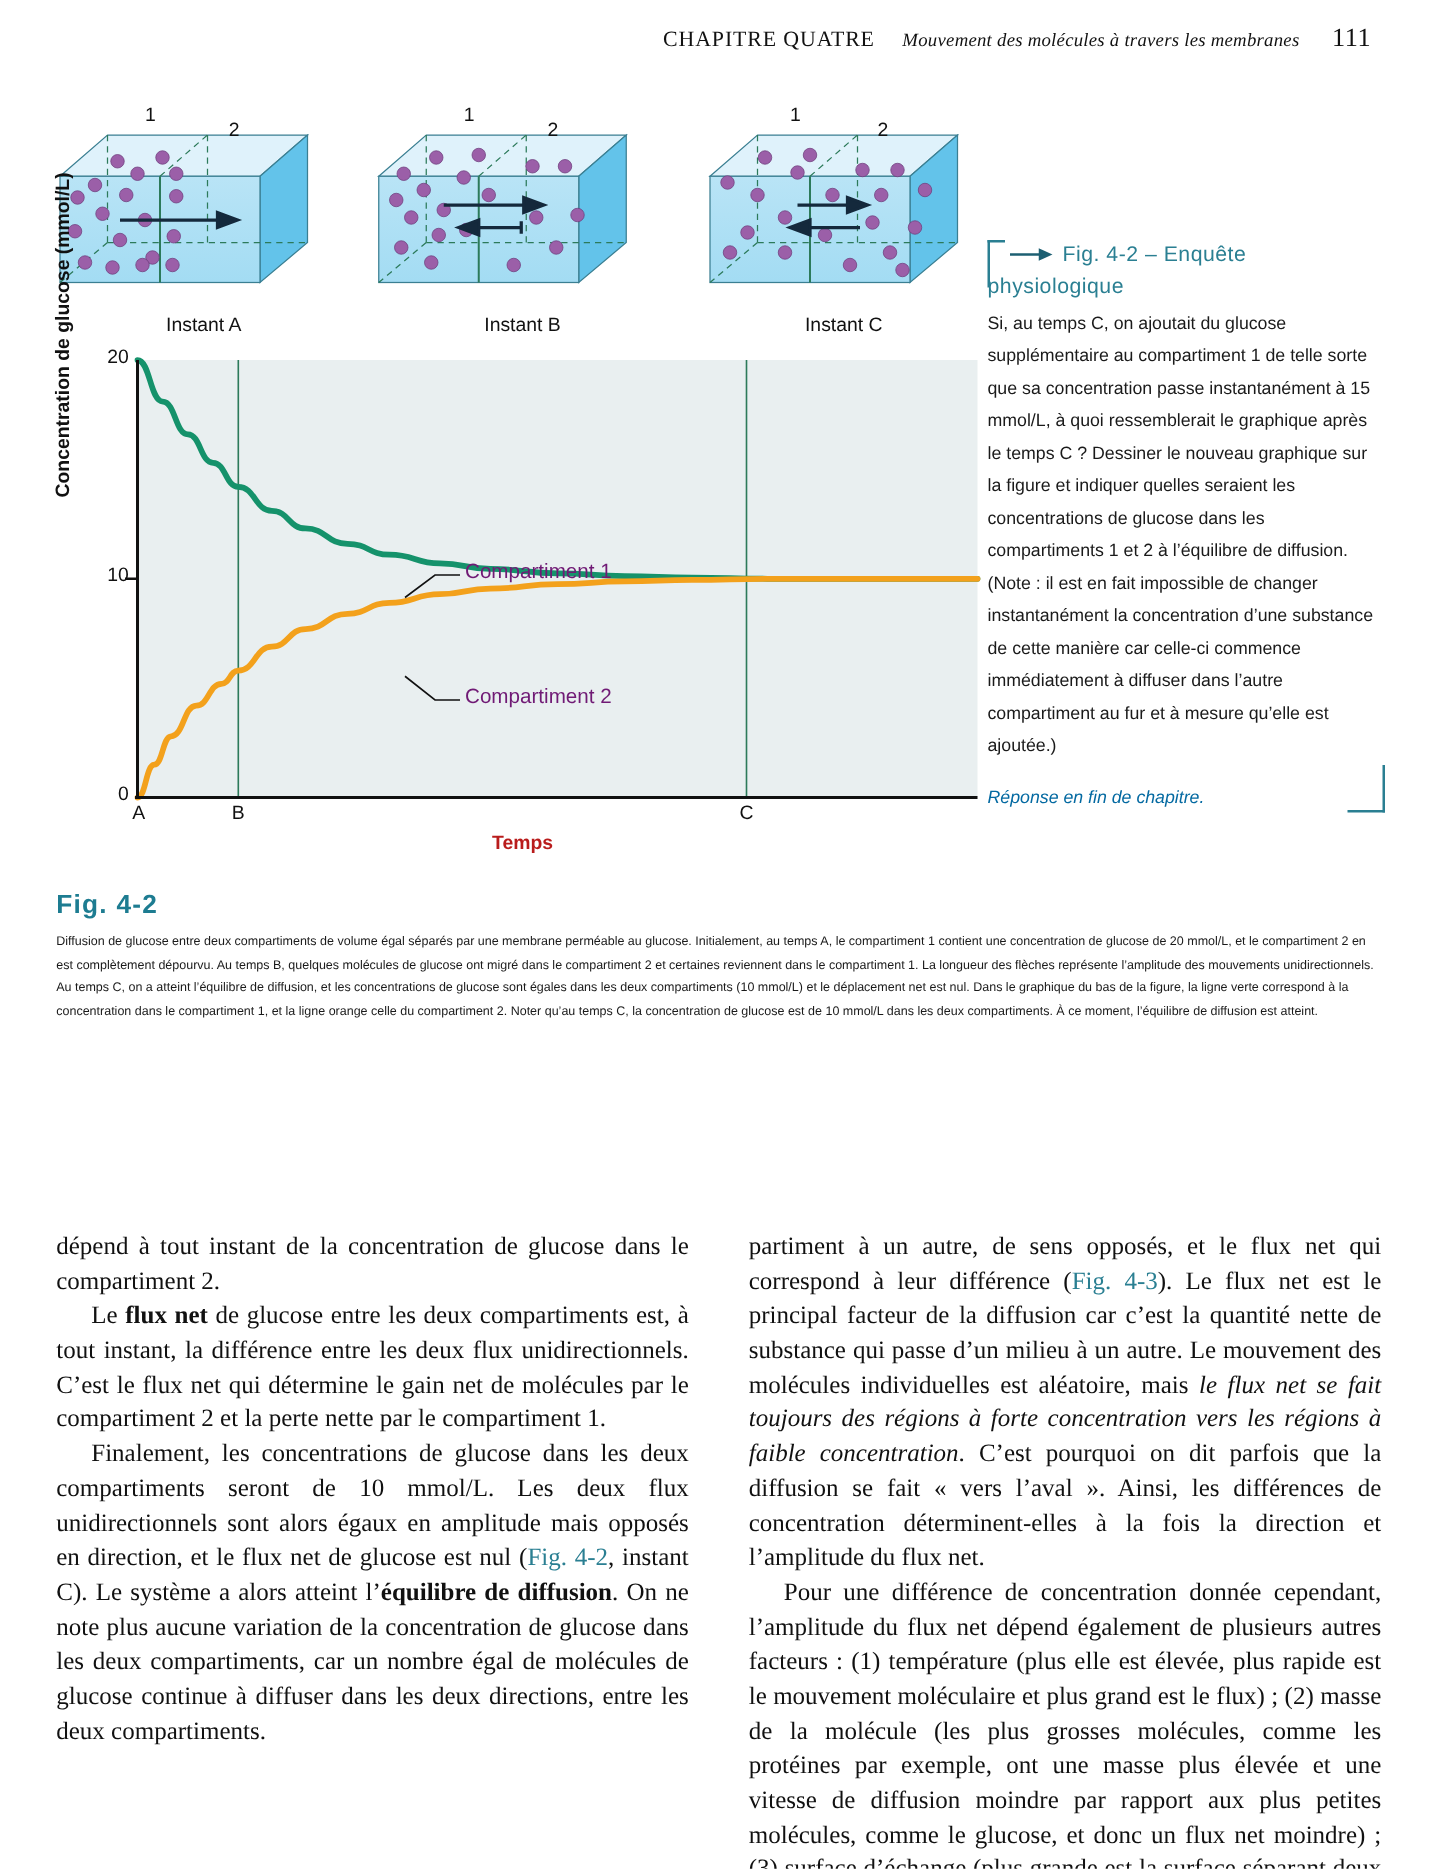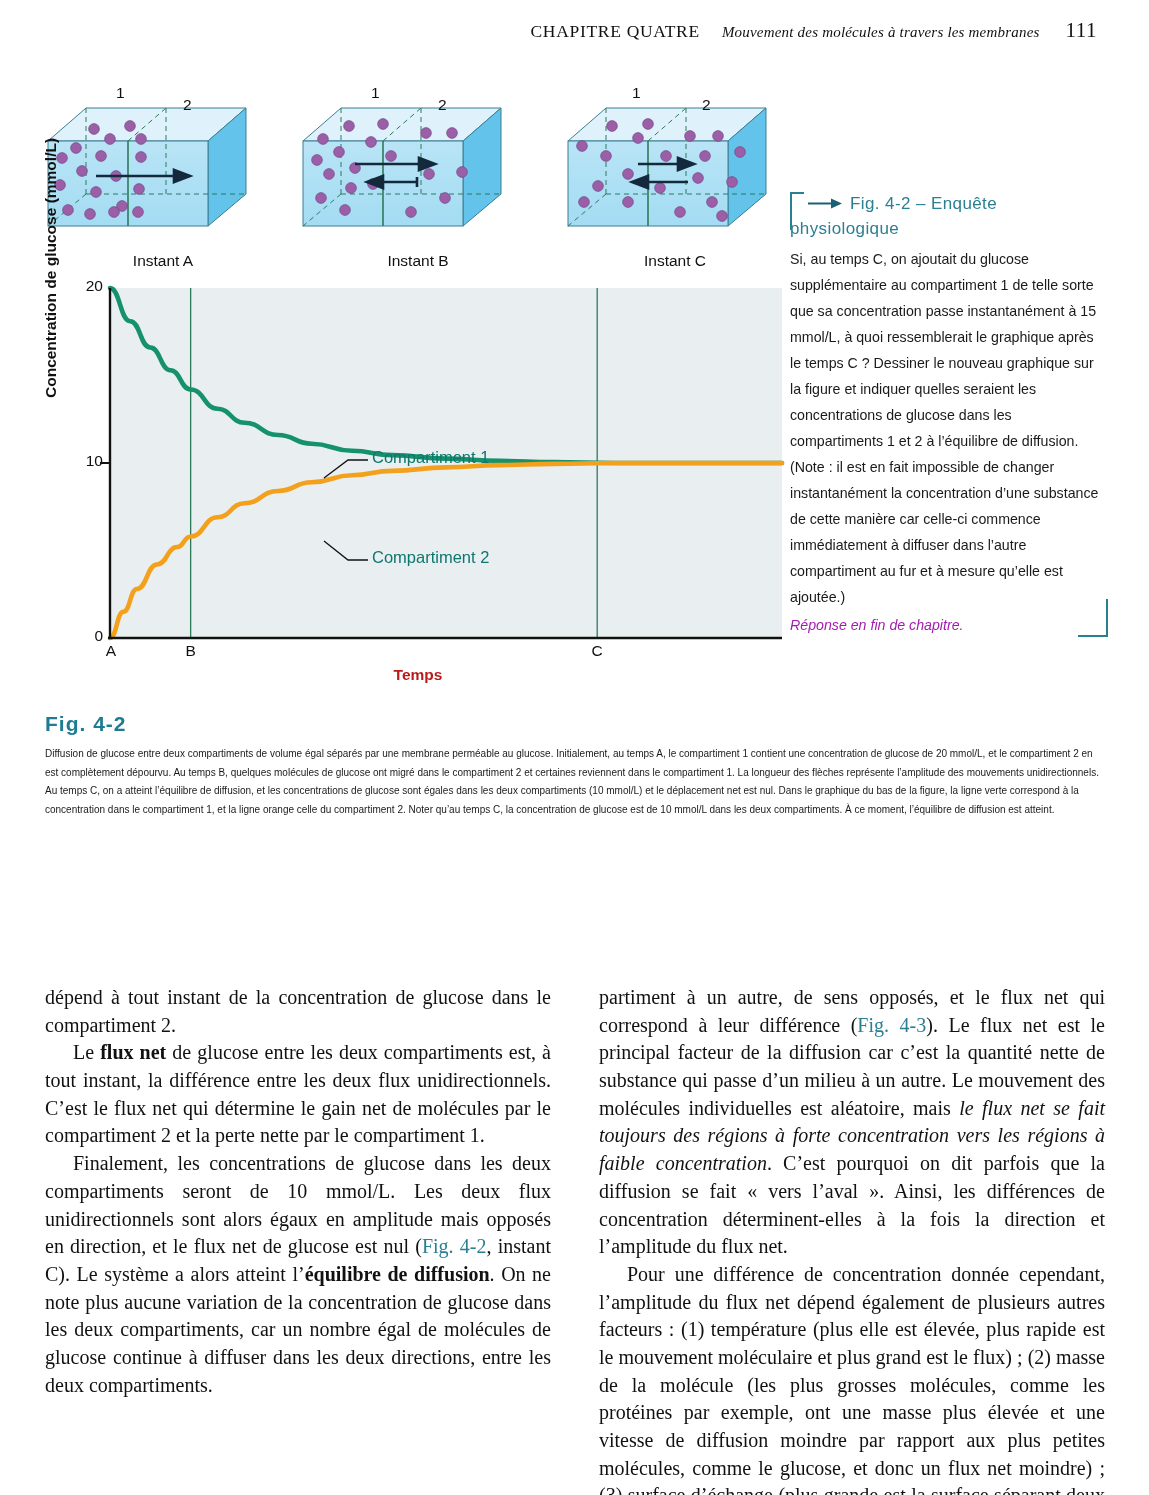--- a/index.html
+++ b/index.html
@@ -72,42 +72,42 @@
     font-weight: bold; font-size: 15.5px; color: #b91c1c;
   }
   .plot {
     position: absolute; left: 62px; top: 10px;
     width: 672px; height: 350px;
     background: #e9eff0;
   }
   .curve-label {
     position: absolute;
     font-family: "Liberation Sans", sans-serif;
-    font-size: 16.5px; color: #0f766e; white-space: nowrap;
+    font-size: 16.5px; color: #701a75; white-space: nowrap;
   }
 
   
   .enquete {
     position: absolute; left: 790px; top: 192px; width: 312px;
   }
   .enquete-head {
     color: #2a7f92;
     font-family: "Liberation Sans", sans-serif;
     font-size: 17px; line-height: 1.45; letter-spacing: .4px;
     margin: 0 0 6px 0; font-weight: normal;
   }
   .enquete-body {
     font-family: "Liberation Sans", sans-serif;
     font-size: 14.2px; line-height: 1.83; color: #1a1a1a;
     margin: 0;
   }
   .enquete-foot {
     font-family: "Liberation Sans", sans-serif;
-    font-style: italic; font-size: 14.2px; color: #a21caf;
-    margin-top: 6px;
+    font-style: italic; font-size: 14.2px; color: #0369a1;
+    margin-top: 19px;
   }
   .bracket-tl {
     position: absolute; left: 0; top: 0; width: 14px; height: 38px;
     border-left: 2px solid #2a7f92; border-top: 2px solid #2a7f92;
   }
   .bracket-br {
     position: absolute; right: -6px; bottom: -4px; width: 30px; height: 38px;
     border-right: 2px solid #2a7f92; border-bottom: 2px solid #2a7f92;
   }
 

